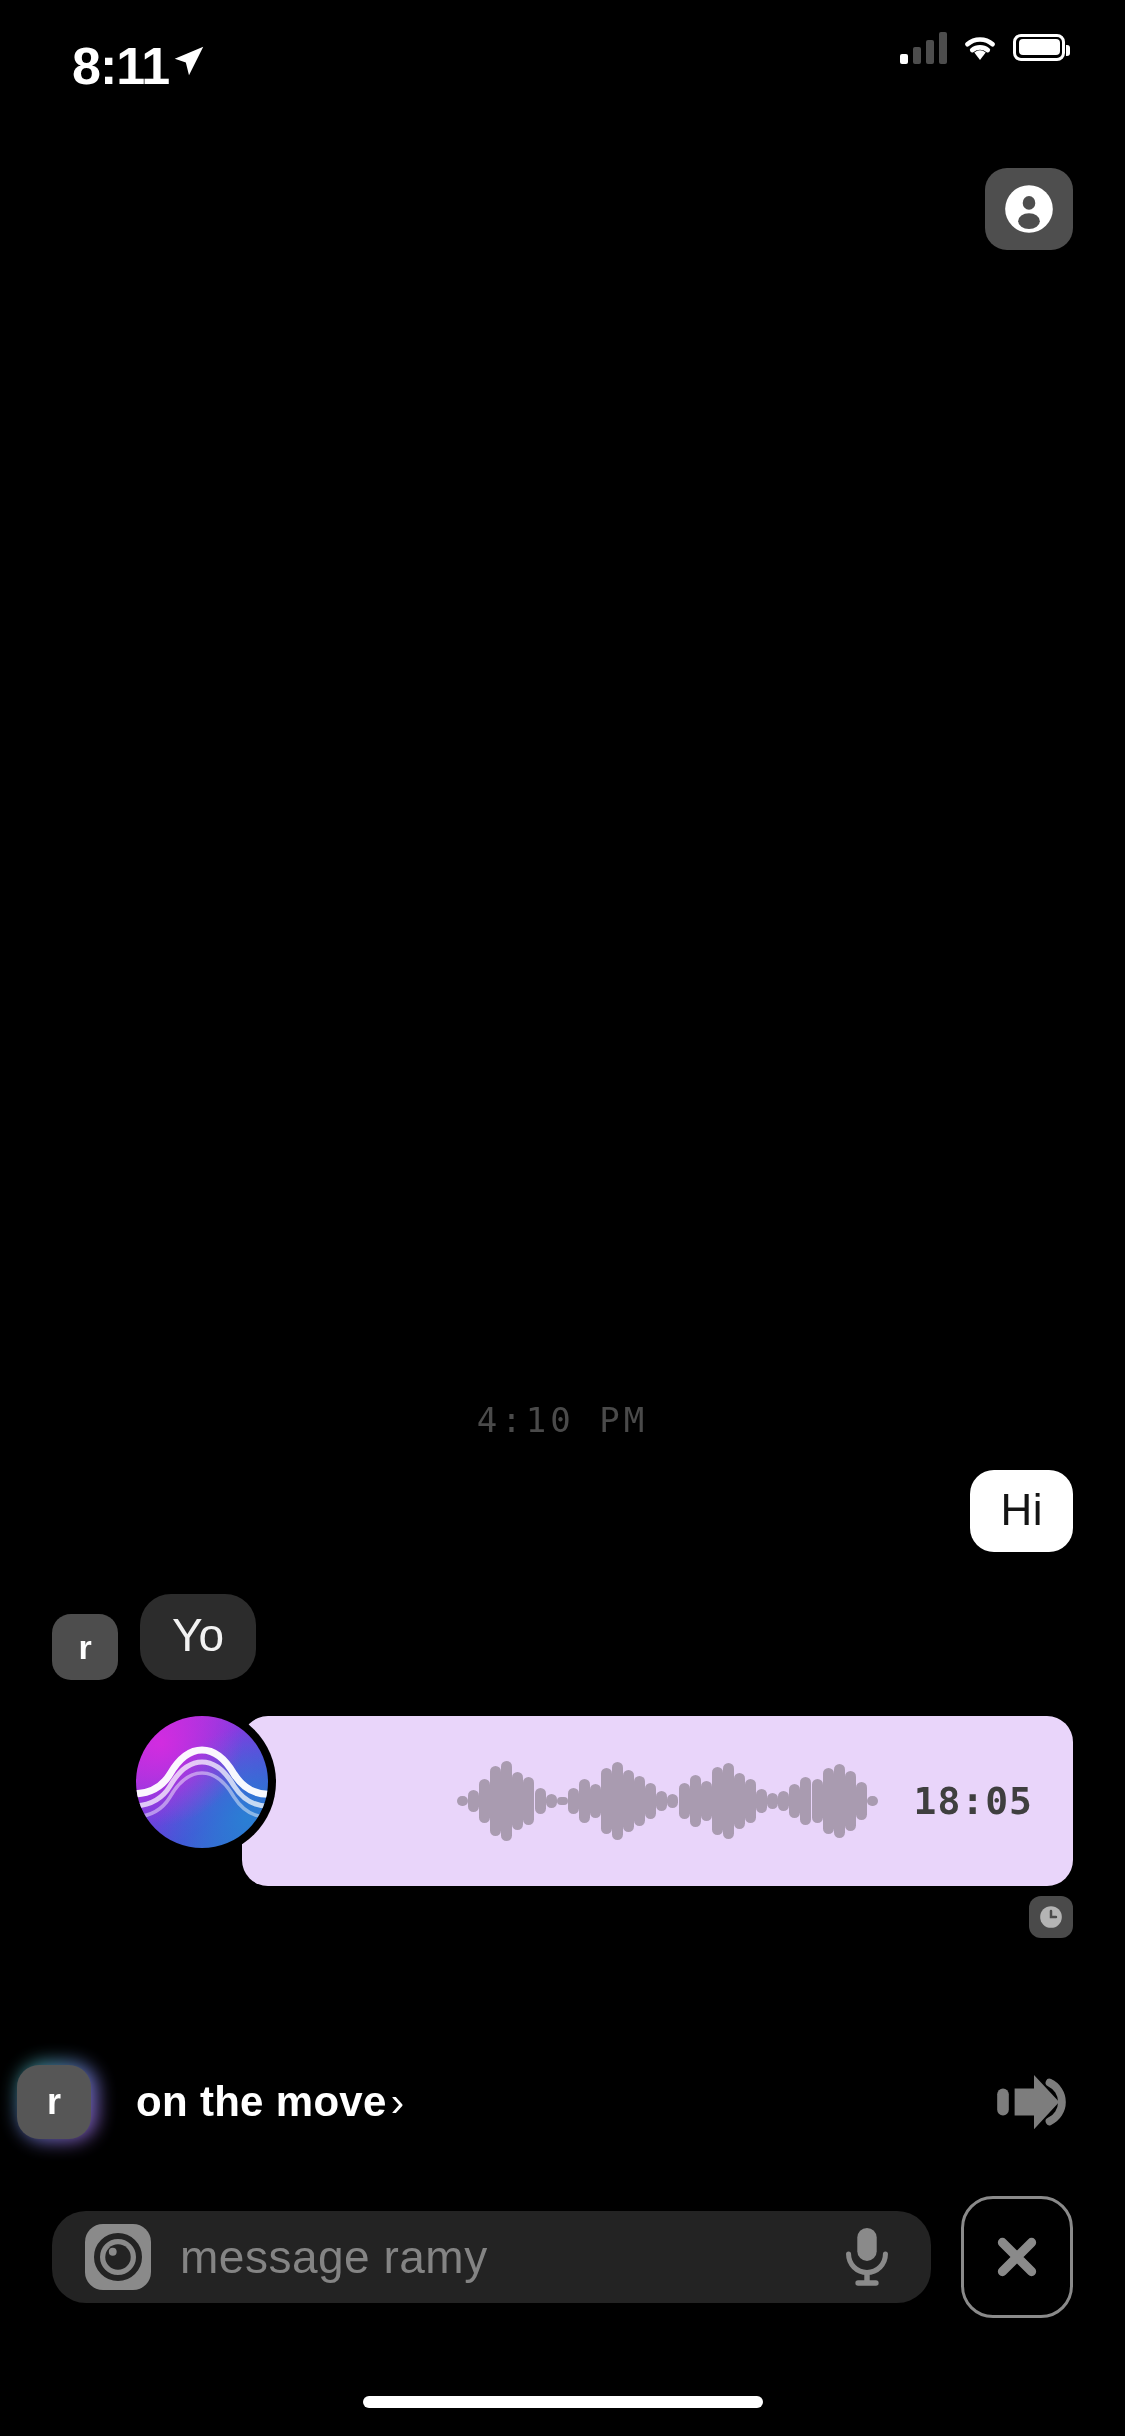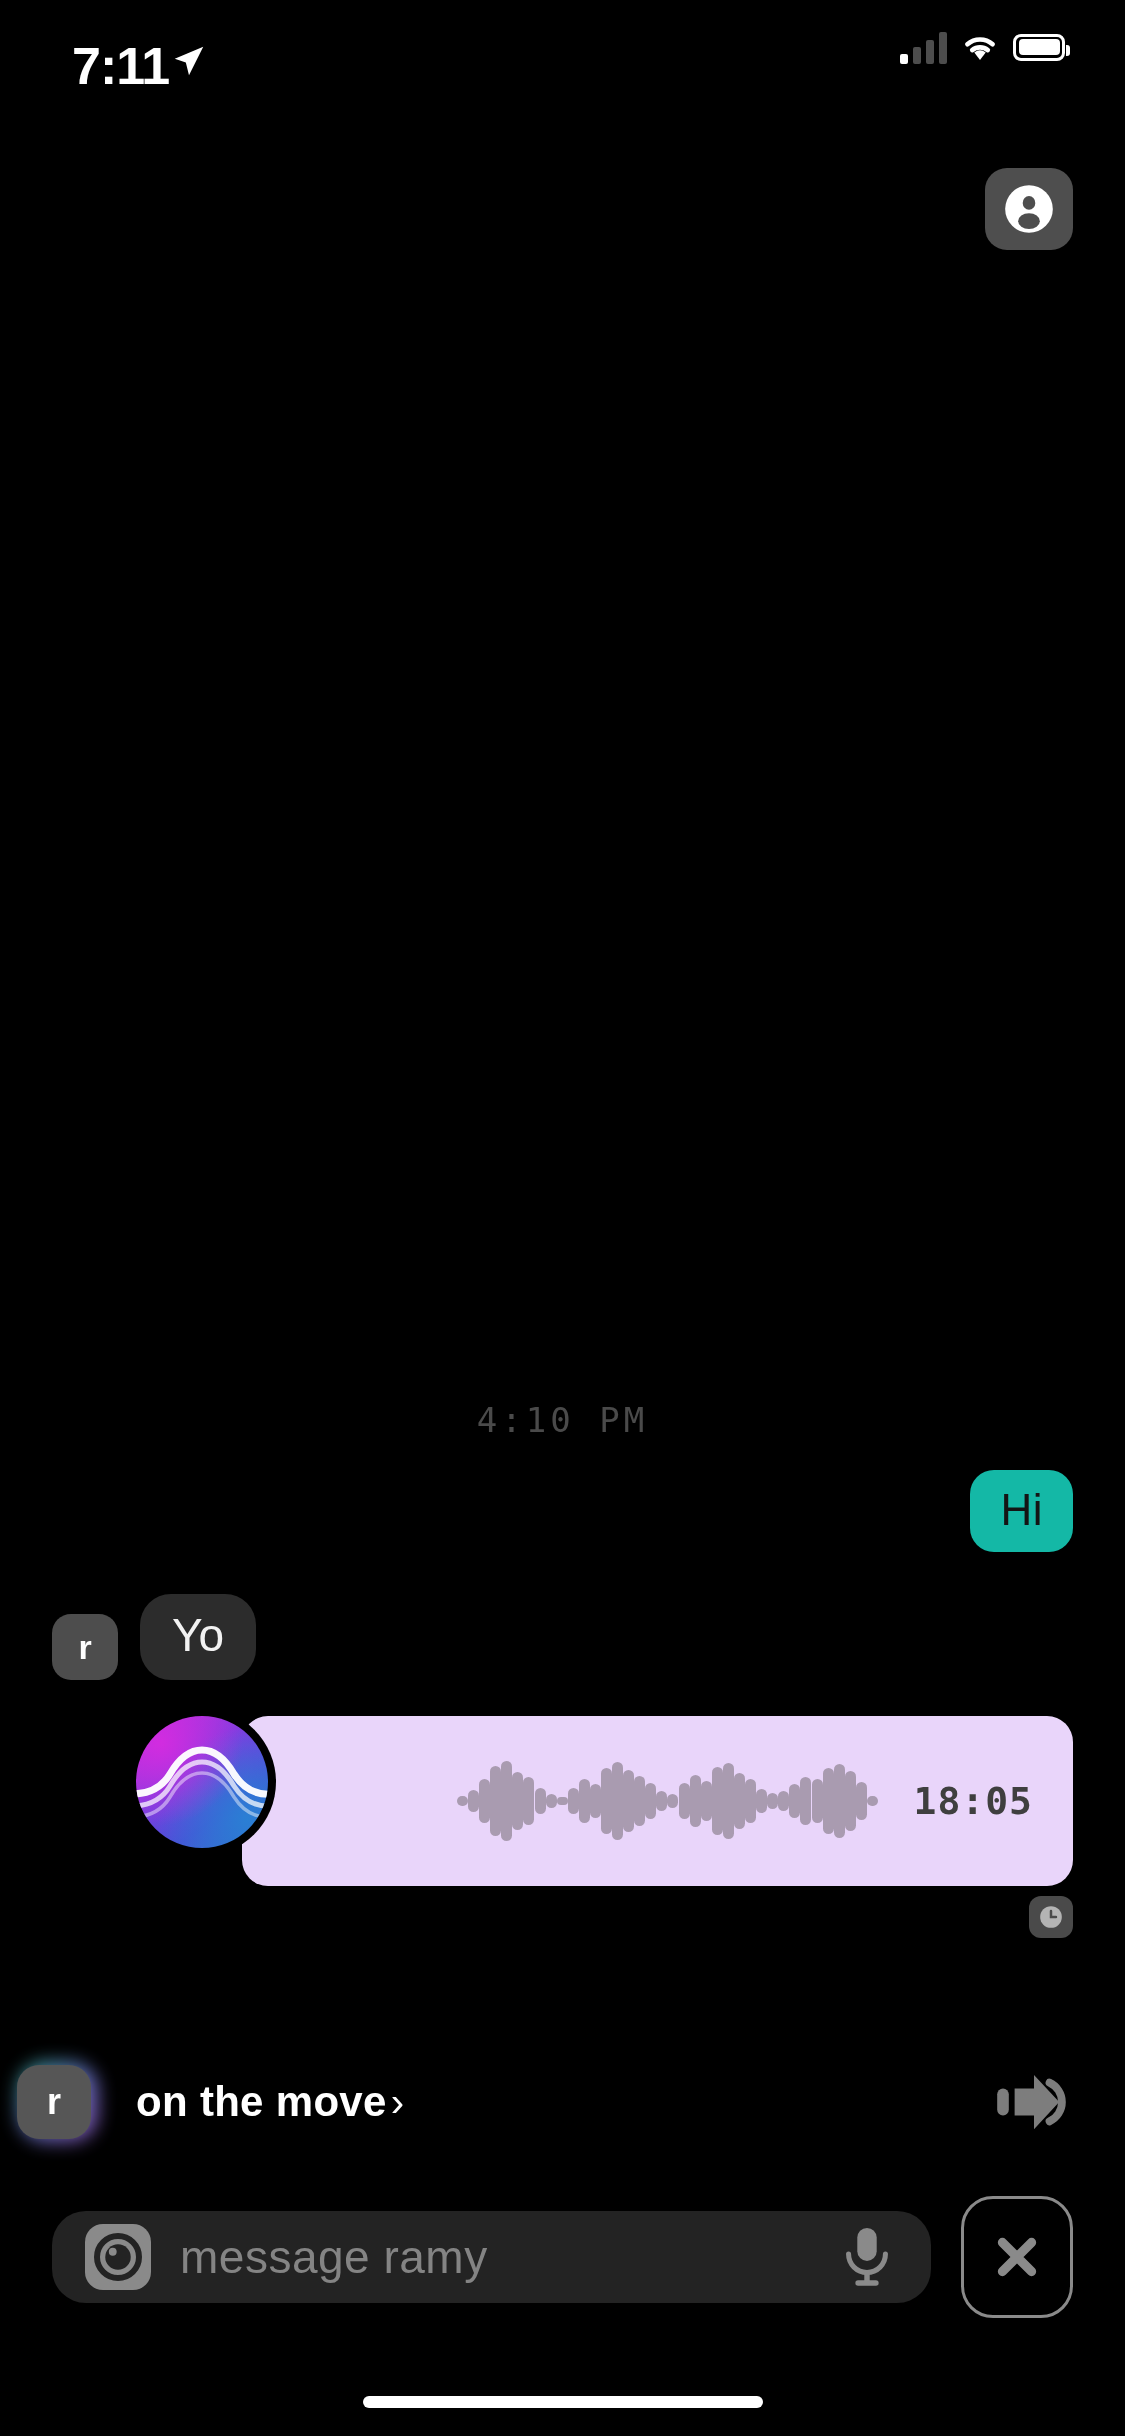--- a/index.html
+++ b/index.html
@@ -61,21 +61,21 @@
     font-family:"DejaVu Sans Mono", monospace;
     font-size:34px; color:#4a4a4a; letter-spacing:4px;
     padding:20px 0 30px;
   }
 
   .row { display:flex; align-items:flex-end; width:100%; }
   .row.out { justify-content:flex-end; padding-right:52px; }
   .row.in  { justify-content:flex-start; padding-left:52px; }
 
   .bubble-out {
-    background:#14b8a6; color:#141414;
+    background:#ffffff; color:#141414;
     border-radius:24px;
     padding:18px 30px 20px;
     font-size:44px; line-height:1;
     letter-spacing:0.5px;
   }
   .av-square {
     width:66px; height:66px;
     background:#4d4d4d; border-radius:19px;
     display:flex; align-items:center; justify-content:center;
     color:#fff; font-size:34px; font-weight:700;
@@ -191,21 +191,21 @@
     bottom:28px; width:400px; height:12px;
     background:#fff; border-radius:6px;
   }
 </style>
 </head>
 <body>
 
 <div id="screen">
 
   <div class="statusbar">
-    <div class="sb-time">7:11</div>
+    <div class="sb-time">8:11</div>
     <svg class="sb-loc" viewBox="0 0 24 24">
       <path d="M21 3 L3 10.5 L10 13 L12 21 Z" fill="#ffffff"></path>
     </svg>
     <div class="sb-right">
       <div class="sig">
         <i class="b1"></i>
           <i class="b2"></i>
           <i class="b3"></i>
           <i class="b4"></i>
       </div>

